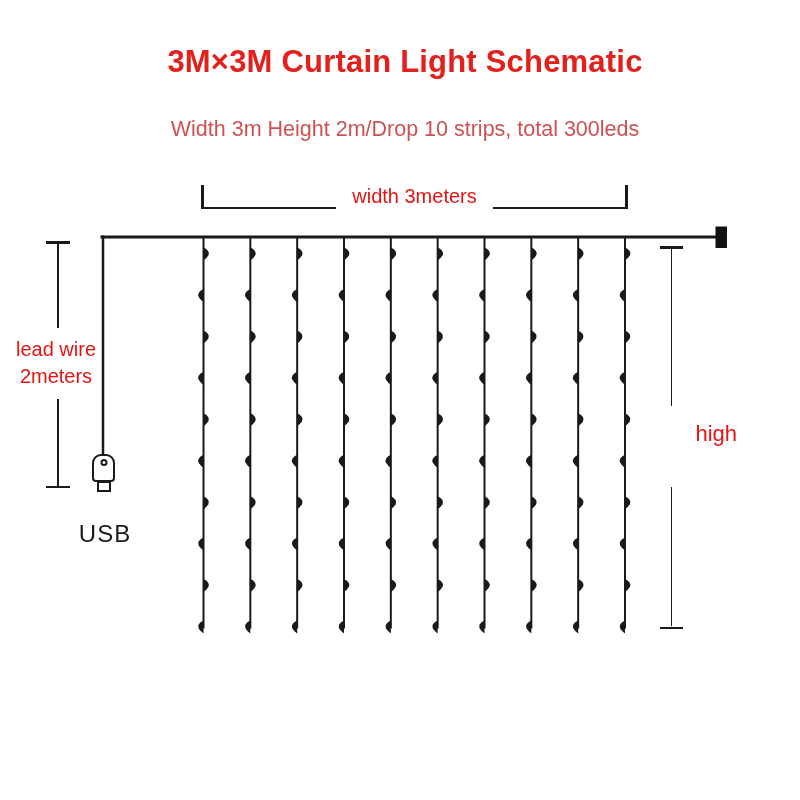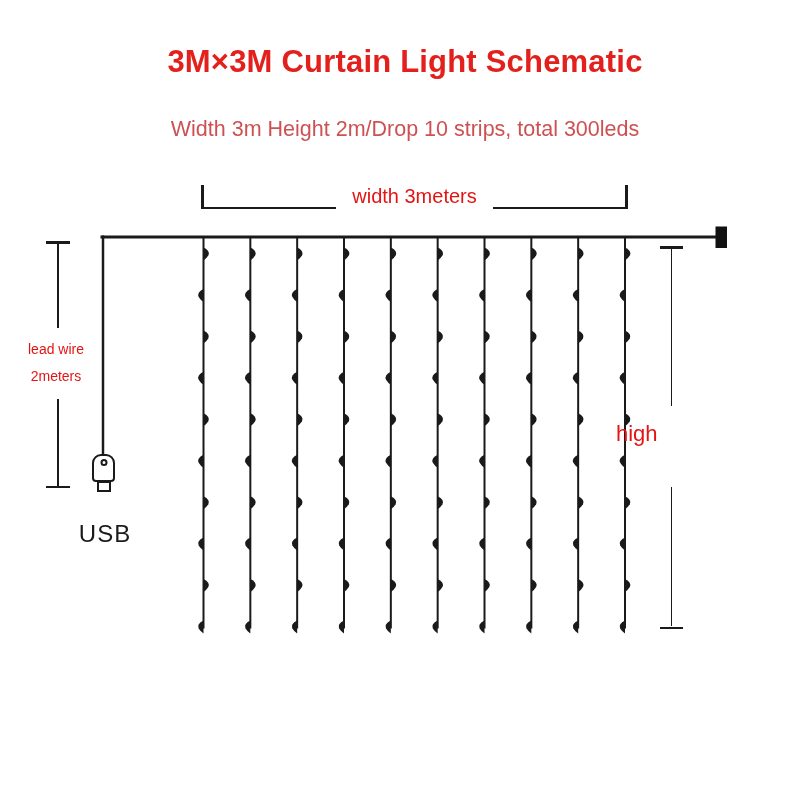--- a/index.html
+++ b/index.html
@@ -45,24 +45,24 @@
   .bracket-lead{left:46px;top:241px;width:24px;height:247px;}
   .bracket-lead .seg-top{top:2px;height:85px;}
   .bracket-lead .seg-bottom{top:158px;height:87px;}
 
   .bracket-high{left:660px;top:246px;width:23px;height:383px;}
   .bracket-high .seg-top{top:3px;height:157px;}
   .bracket-high .seg-bottom{top:241px;height:139px;}
 
   .lead-label{
     position:absolute;left:0px;top:336px;width:112px;text-align:center;
-    color:var(--c-label);font-size:14px;line-height:27px;white-space:nowrap;
+    color:var(--c-label);font-size:20px;line-height:27px;white-space:nowrap;
   }
   .high-label{
-    position:absolute;left:616px;top:419px;width:121px;text-align:left;
+    position:absolute;left:616px;top:419px;width:121px;text-align:right;
     color:var(--c-label);font-size:22px;line-height:29px;white-space:nowrap;
   }
 
   
   .usb-body{
     position:absolute;left:92px;top:454px;width:23px;height:28px;
     box-sizing:border-box;border:2.5px solid var(--c-line);
     border-radius:9px 9px 4px 4px;background:#fff;
   }
   .usb-circle{

